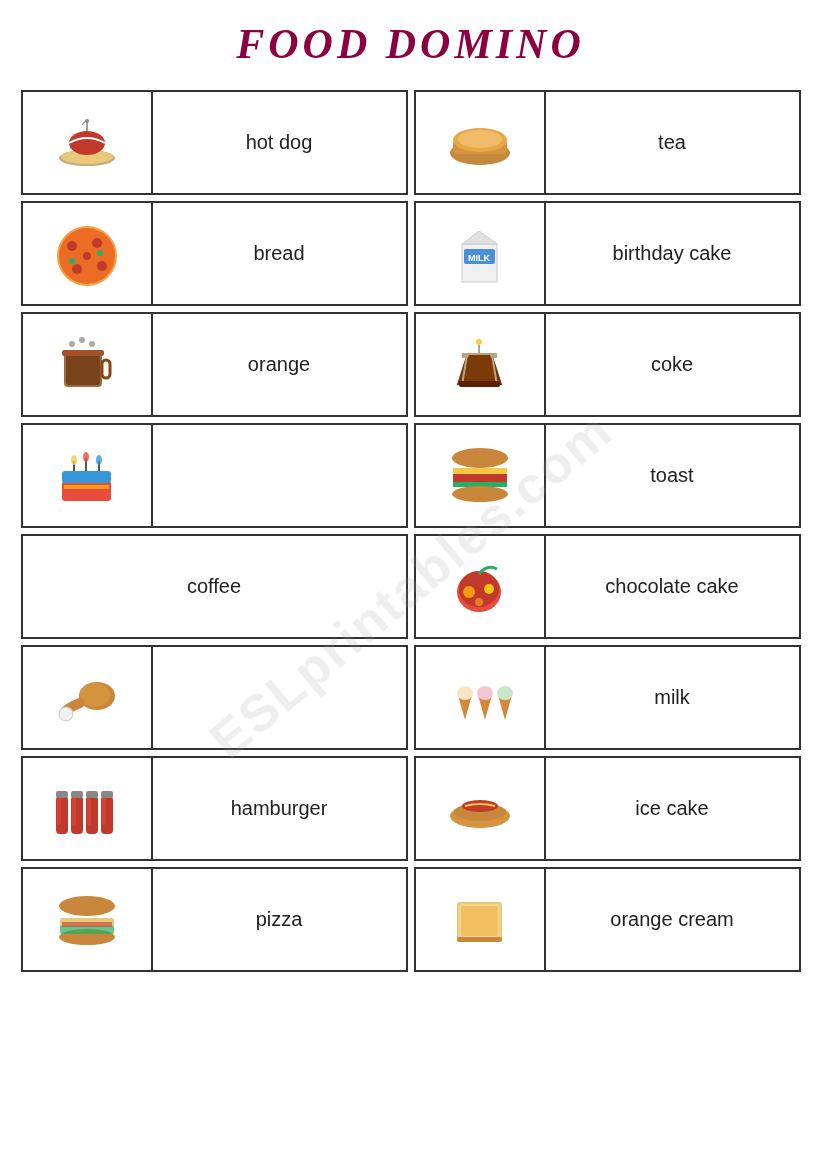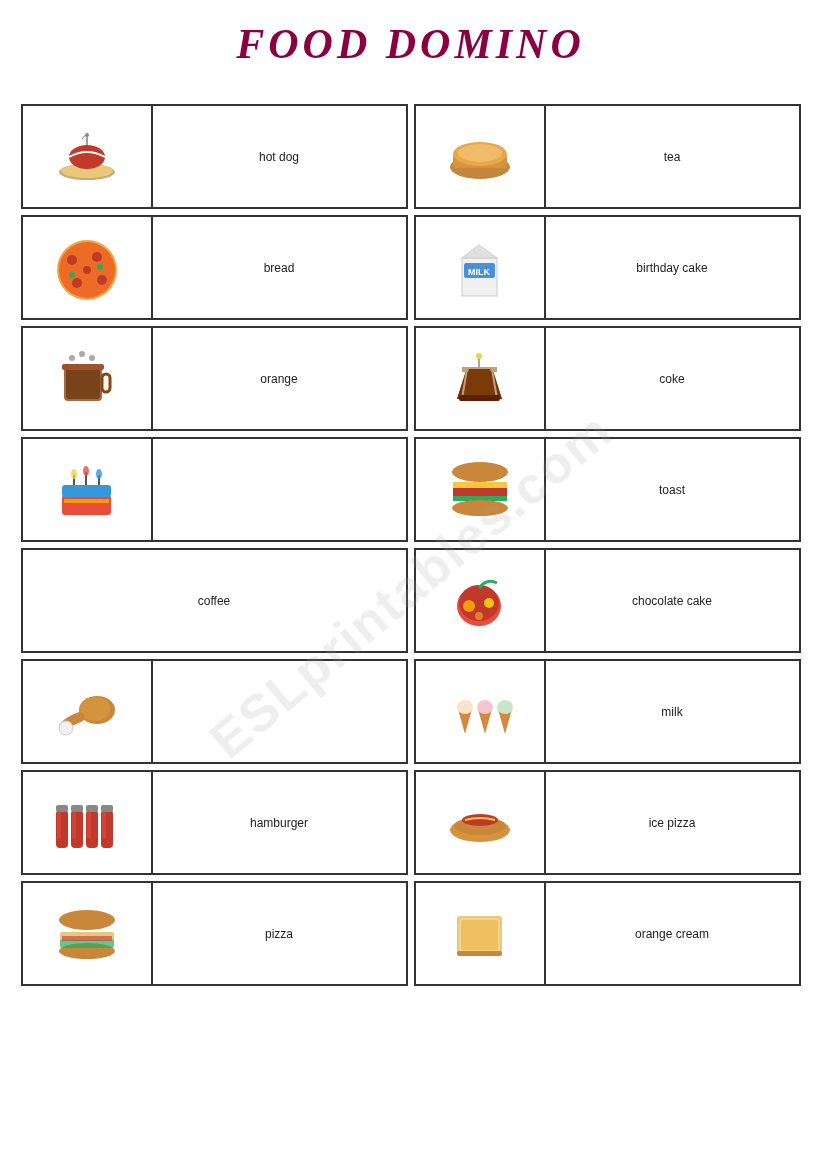--- a/index.html
+++ b/index.html
@@ -11,21 +11,21 @@
       display: flex;
       flex-direction: column;
       align-items: center;
       padding: 20px;
     }
     h1 {
       font-family: Georgia, serif;
       color: #8b0040;
       font-size: 42px;
       letter-spacing: 4px;
-      margin-bottom: 36px;
+      margin-bottom: 22px;
       font-style: italic;
       font-weight: bold;
     }
     .domino-grid {
       display: grid;
       grid-template-columns: 1fr 1fr;
       gap: 6px;
       width: 780px;
     }
     .domino-card {
@@ -42,21 +42,21 @@
       align-items: center;
       justify-content: center;
       font-size: 48px;
       background: #fff;
     }
     .domino-label {
       flex: 1;
       display: flex;
       align-items: center;
       justify-content: center;
-      font-size: 12px;
+      font-size: 20px;
       font-family: Arial, sans-serif;
       text-align: center;
       padding: 24px;
       color: #222;
     }
     .watermark {
       position: fixed;
       top: 50%;
       left: 50%;
       transform: translate(-50%, -50%) rotate(-40deg);
@@ -260,21 +260,21 @@
     </div>
     <div class="domino-card">
       <div class="domino-image">
         <svg width="70" height="50" viewBox="0 0 70 50">
           <ellipse cx="35" cy="32" rx="30" ry="12" fill="#d4943e"></ellipse>
           <ellipse cx="35" cy="28" rx="26" ry="9" fill="#c8873a"></ellipse>
           <ellipse cx="35" cy="22" rx="18" ry="6" fill="#c0392b"></ellipse>
           <path d="M20 22 Q35 18 50 22" stroke="#f4c842" stroke-width="2" fill="none"></path>
         </svg>
       </div>
-      <div class="domino-label">ice pizza</div>
+      <div class="domino-label">ice cake</div>
     </div>
     <div class="domino-card">
       <div class="domino-image">
         <svg width="70" height="55" viewBox="0 0 70 55">
           <ellipse cx="35" cy="45" rx="28" ry="8" fill="#c8873a"></ellipse>
           <rect x="8" y="32" width="54" height="10" rx="2" fill="#27ae60" opacity="0.7"></rect>
           <rect x="8" y="26" width="54" height="8" rx="2" fill="#e8c87a"></rect>
           <rect x="10" y="30" width="50" height="5" fill="#c0392b" opacity="0.6"></rect>
           <ellipse cx="35" cy="14" rx="28" ry="10" fill="#c8873a"></ellipse>
         </svg>

